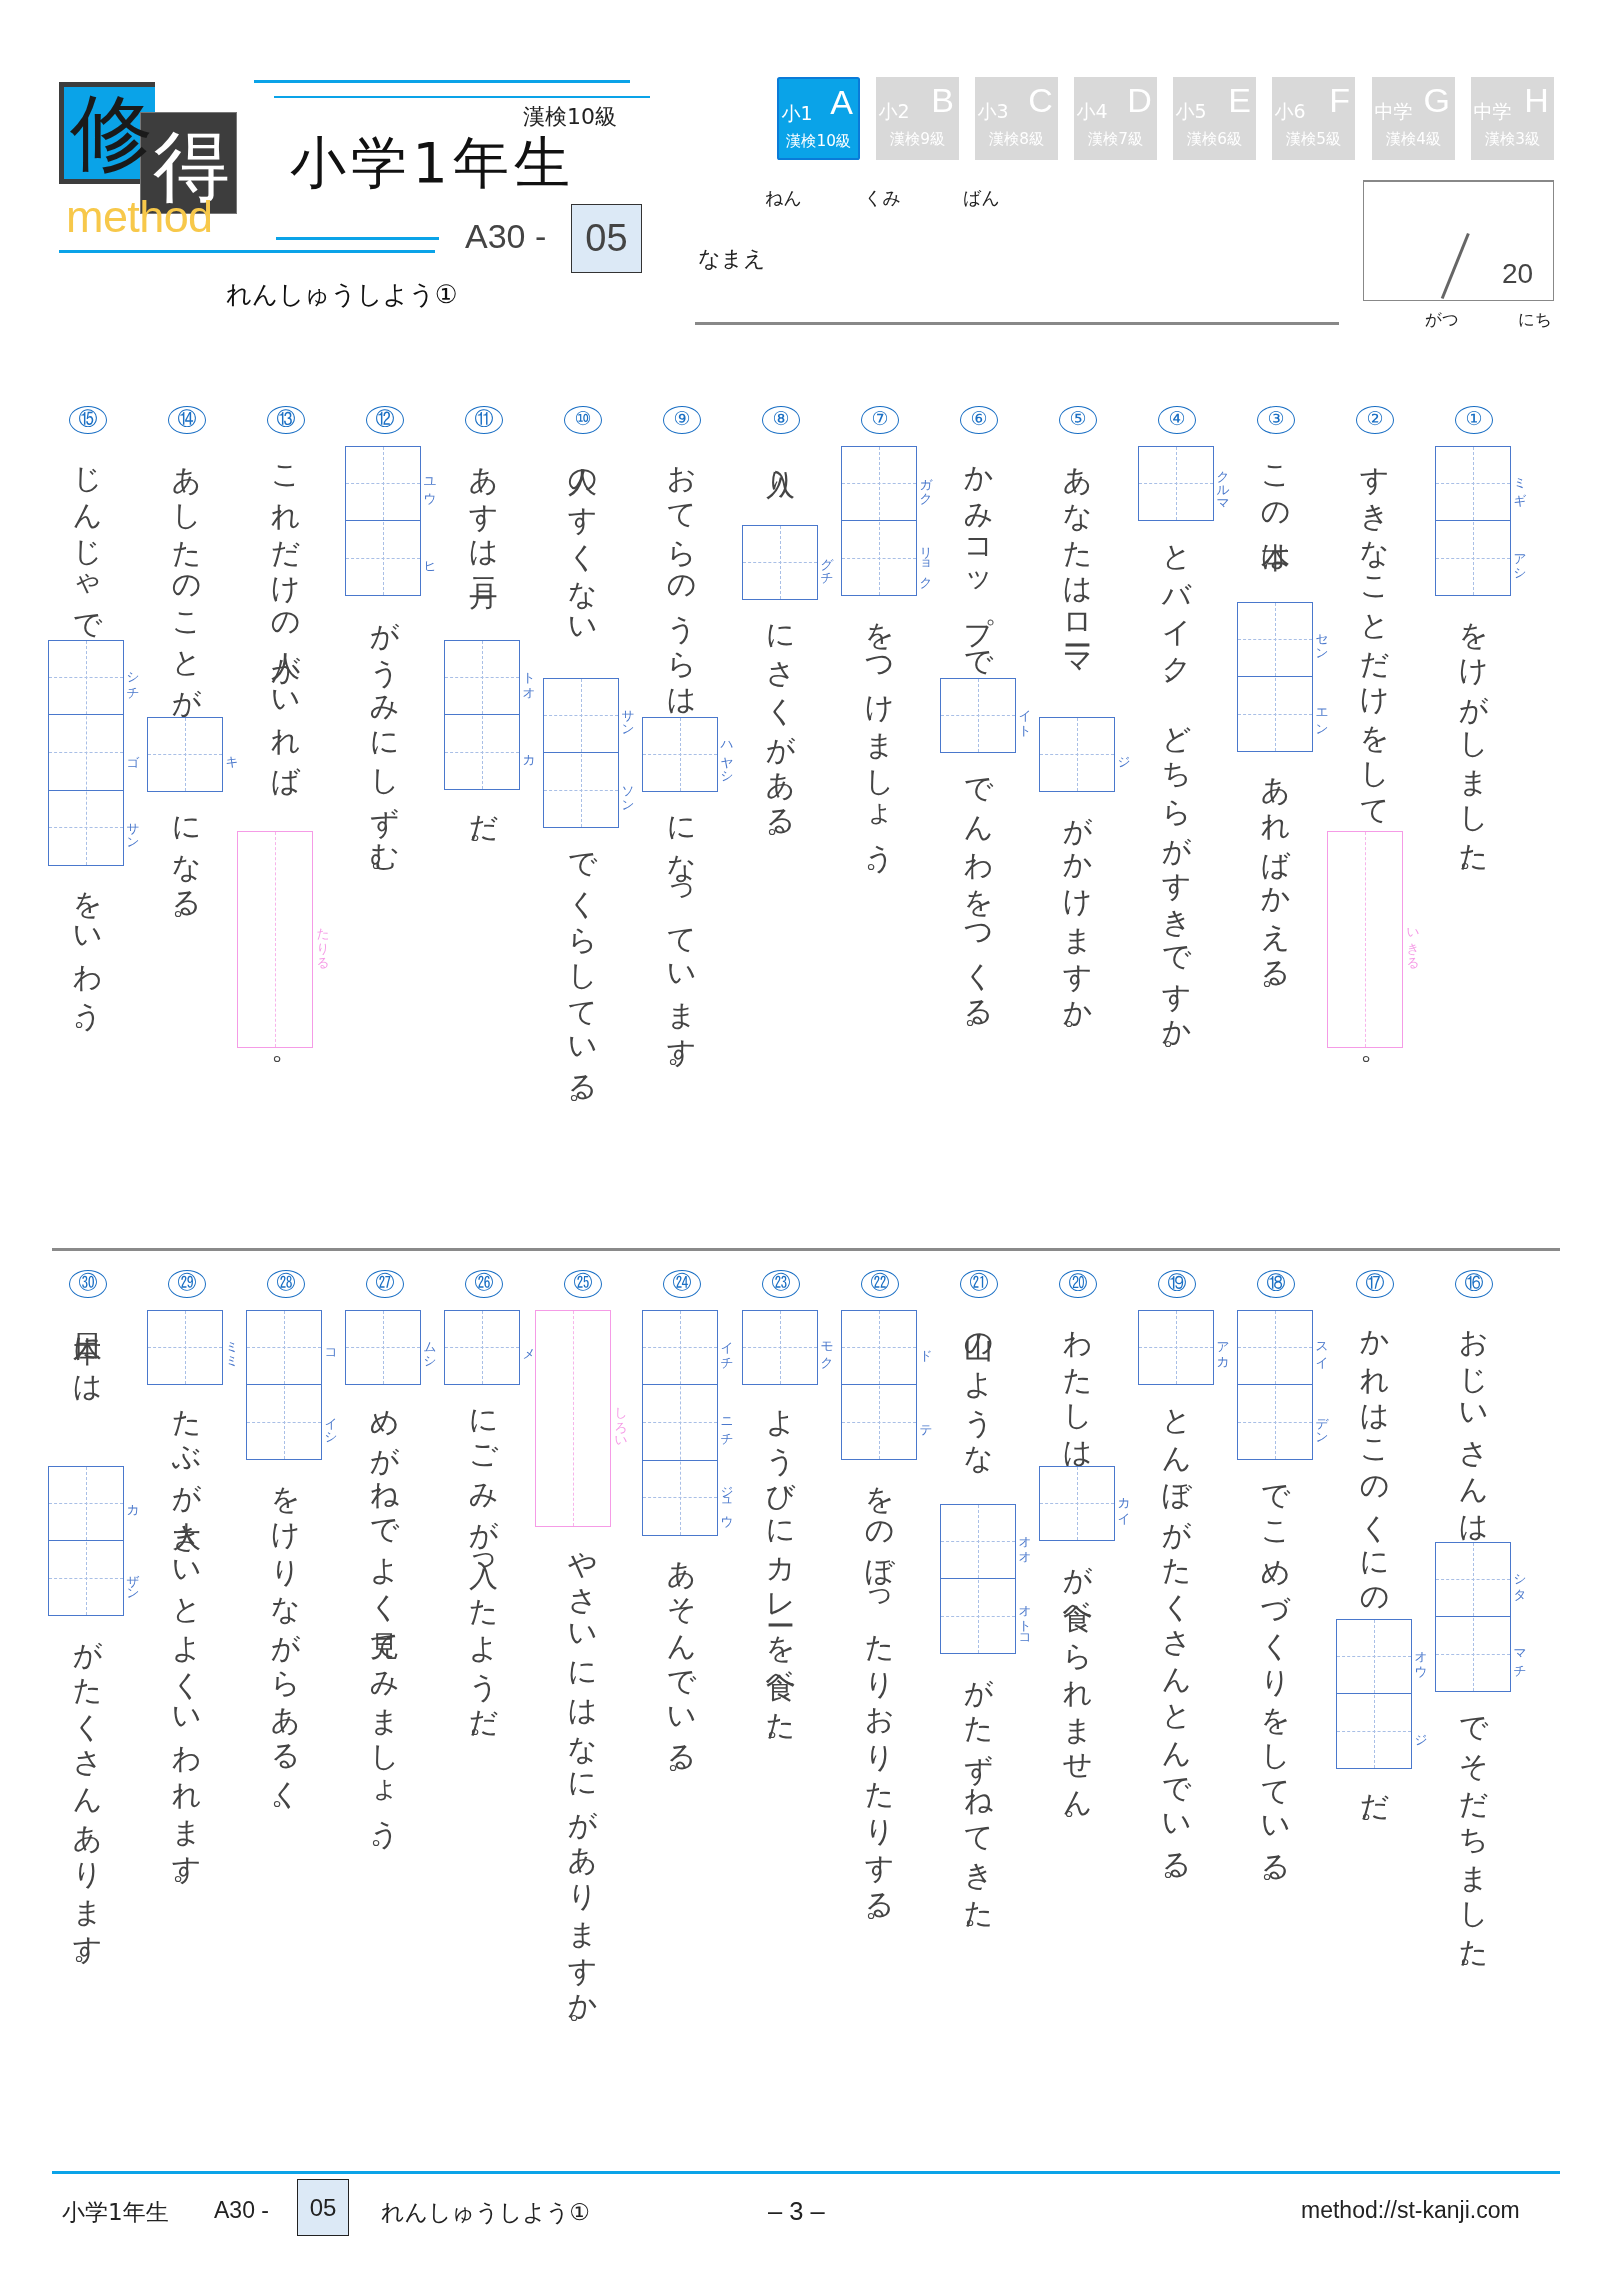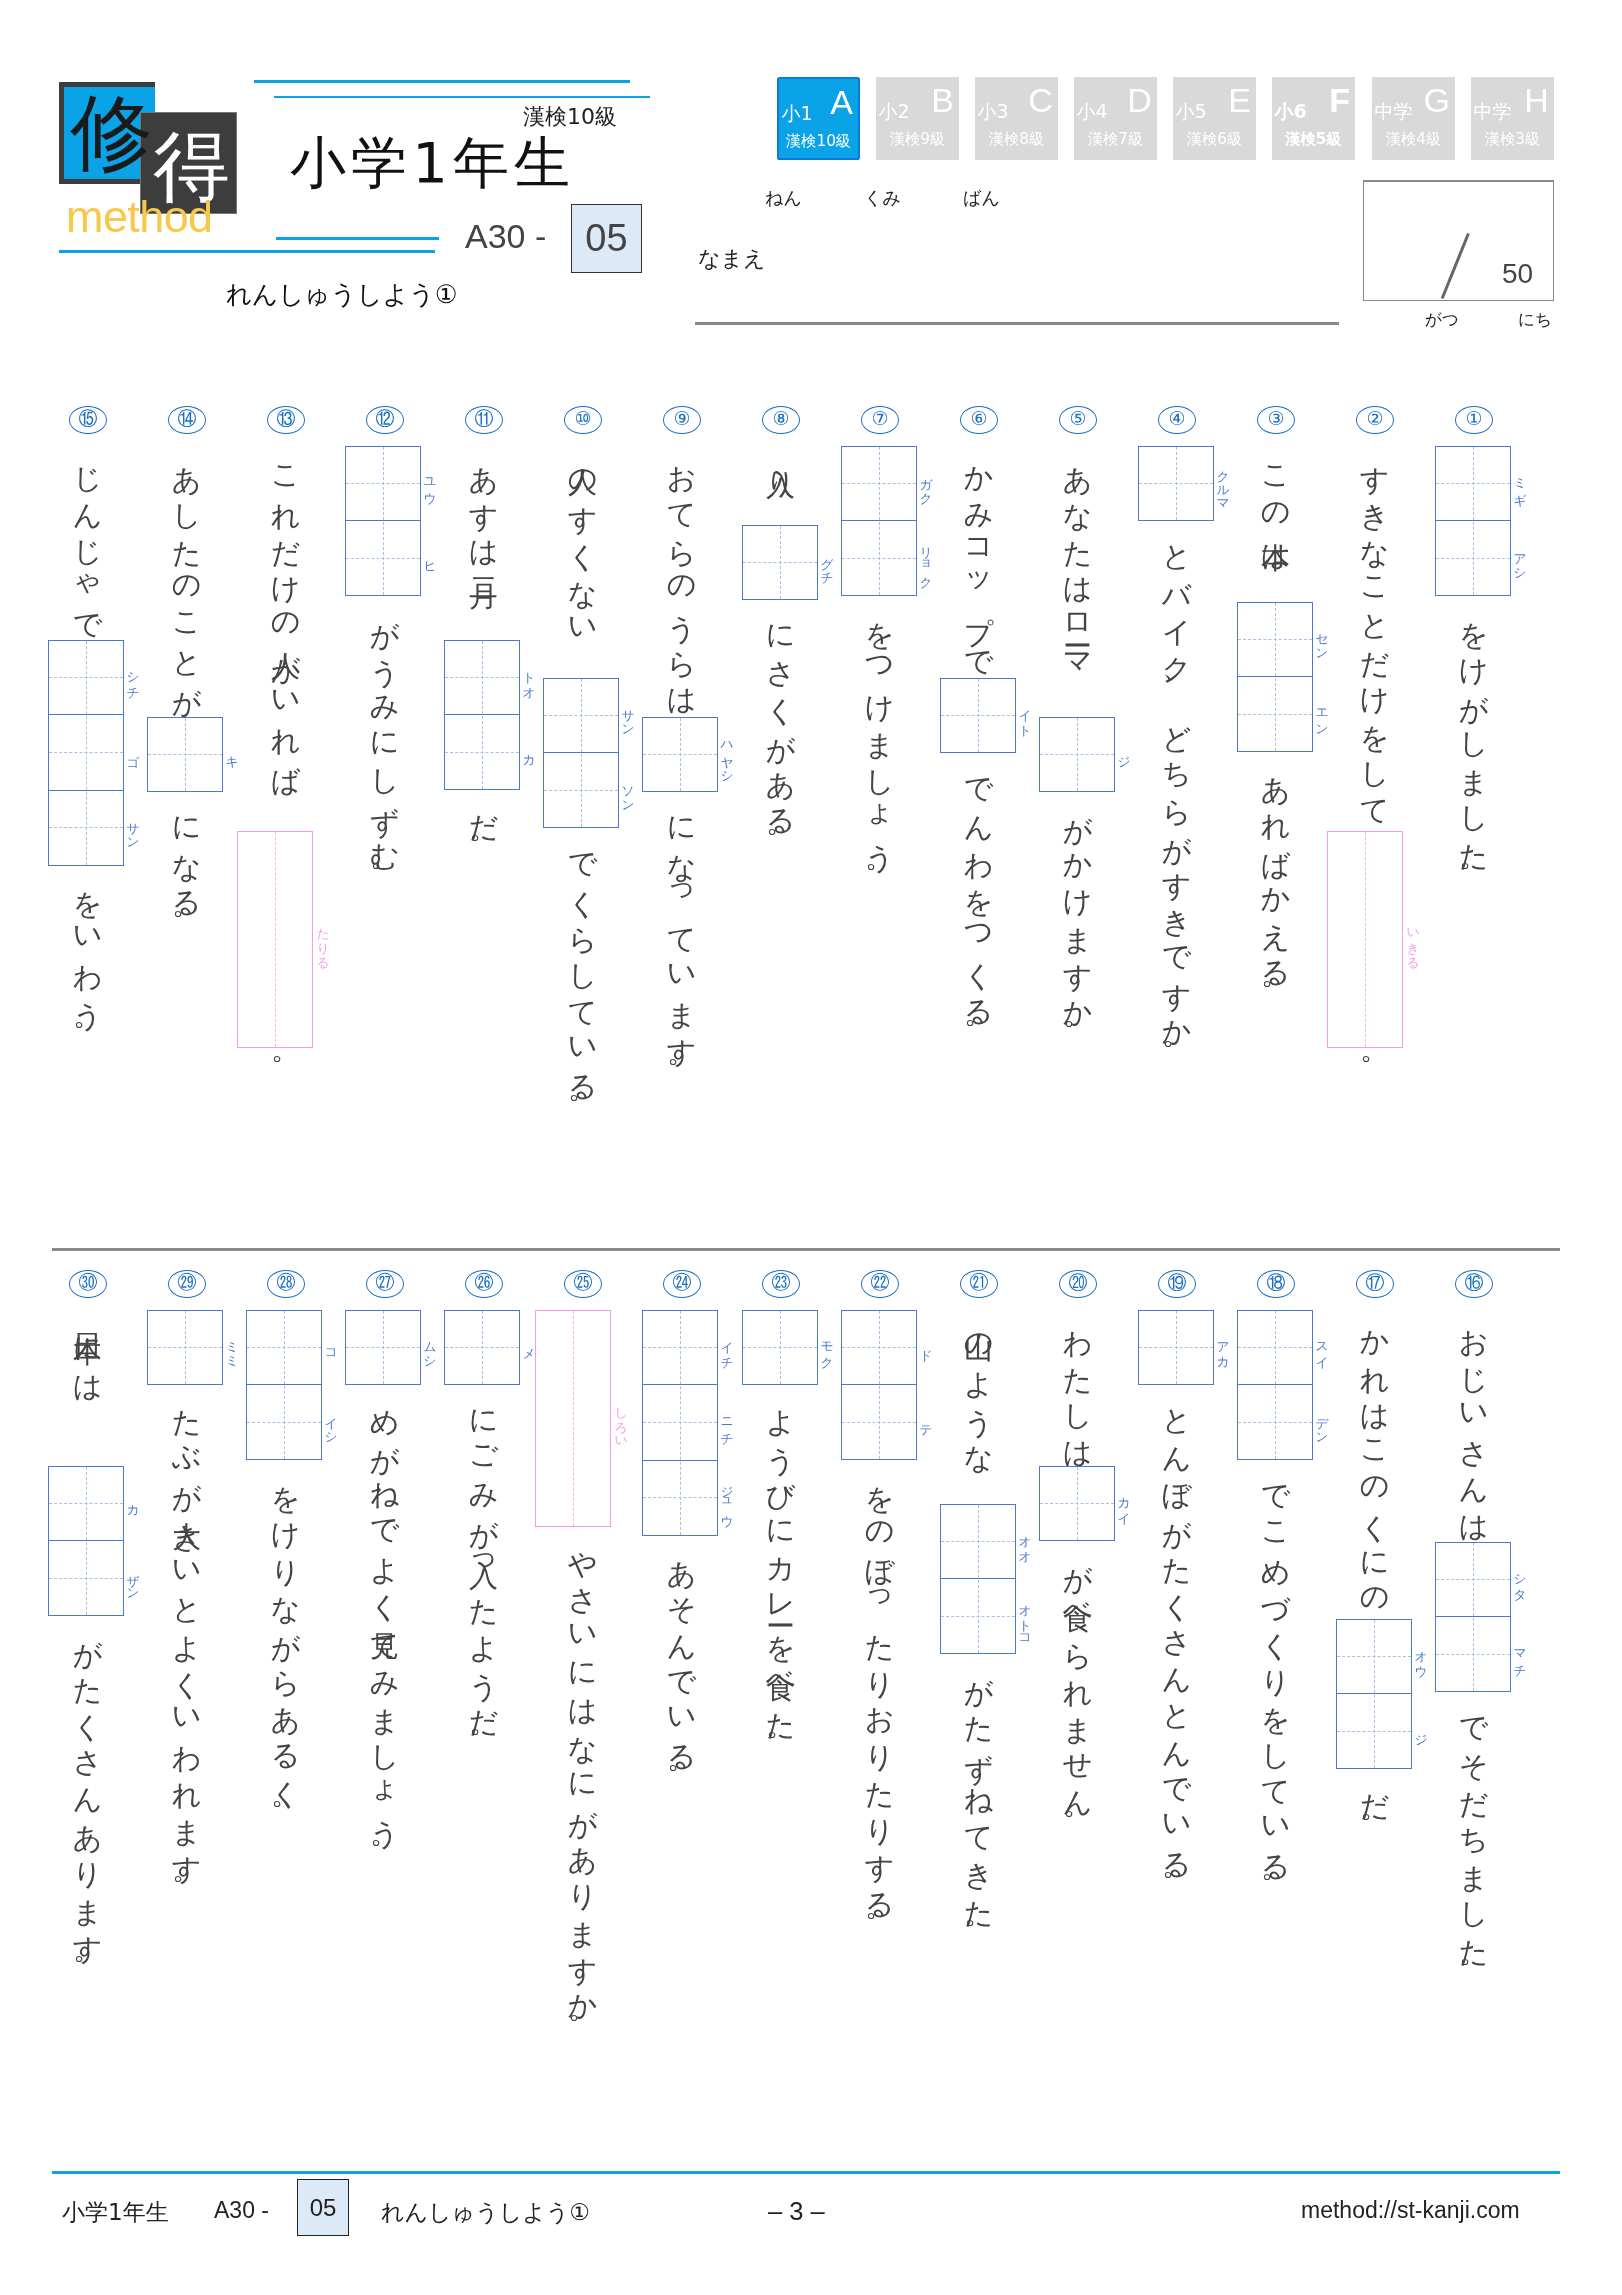--- a/index.html
+++ b/index.html
@@ -90,21 +90,21 @@
     <div class="abs tab" style="left: 1074px;">
       <span class="grade">小4</span>
       <span class="letter">D</span>
       <span class="kk">漢検7級</span>
     </div>
     <div class="abs tab" style="left: 1173px;">
       <span class="grade">小5</span>
       <span class="letter">E</span>
       <span class="kk">漢検6級</span>
     </div>
-    <div class="abs tab" style="left: 1272px; font-weight: bold;">
+    <div class="abs tab" style="left: 1272px;">
       <span class="grade">小6</span>
       <span class="letter">F</span>
       <span class="kk">漢検5級</span>
     </div>
     <div class="abs tab" style="left: 1372px;">
       <span class="grade">中学</span>
       <span class="letter">G</span>
       <span class="kk">漢検4級</span>
     </div>
     <div class="abs tab" style="left: 1471px;">
@@ -114,21 +114,21 @@
     </div>
   </div>
 
 <div class="abs small-label" style="left:765px;top:186px;">ねん</div>
 <div class="abs small-label" style="left:864px;top:186px;">くみ</div>
 <div class="abs small-label" style="left:963px;top:186px;">ばん</div>
 <div class="abs small-label" style="left:698px;top:244px;font-size:22px;">なまえ</div>
 <div class="abs name-line"></div>
 <div class="abs score-box"></div>
 <div class="abs score-slash"></div>
-<div class="abs score-val">50</div>
+<div class="abs score-val">20</div>
 <div class="abs small-label" style="left:1425px;top:309px;font-size:16.6px;">がつ</div>
 <div class="abs small-label" style="left:1518px;top:309px;font-size:16.6px;">にち</div>
 
 <div id="questions">
     <div class="abs qnum" style="left: 1455px; top: 406px;">①</div>
     <div class="abs box" style="left: 1435px; top: 446px; width: 76px; height: 150px;">
       <div class="vdash"></div>
       <div class="hdash" style="top:36px"></div>
       <div class="cell" style="top:73px"></div>
       <div class="hdash" style="top:111px"></div>

